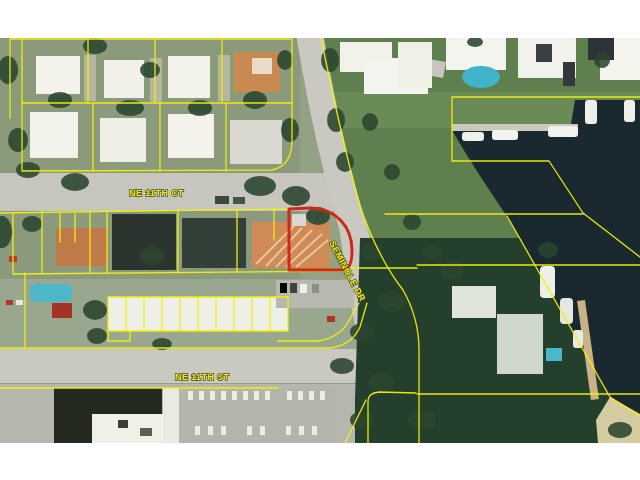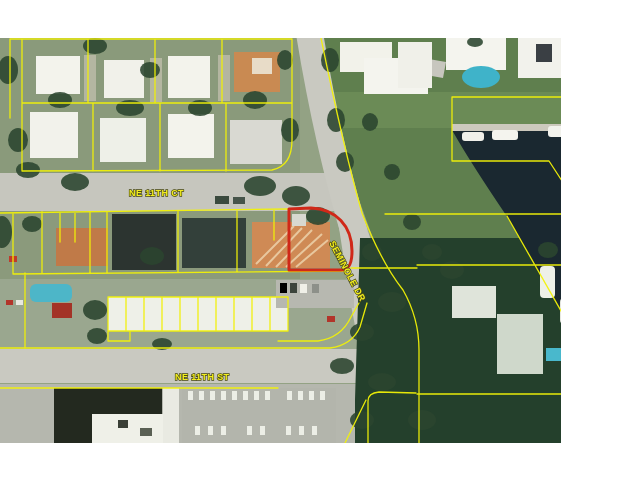--- a/index.html
+++ b/index.html
@@ -1,16 +1,16 @@
 <!DOCTYPE html>
 <html><head>
 <meta charset="utf-8">
 <style>
   html,body{margin:0;padding:0;background:#ffffff;}
-  .stage{position:relative;width:561px;height:480px;background:#ffffff;overflow:hidden;
+  .stage{position:relative;width:640px;height:480px;background:#ffffff;overflow:hidden;
          font-family:"Liberation Sans",sans-serif;}
   svg{display:block;}
   text{font-family:"Liberation Sans",sans-serif;font-weight:bold;}
 </style>
 </head>
 <body>
 
 <div class="stage">
 <svg width="640" height="480" viewBox="0 0 640 480">
   <defs>

